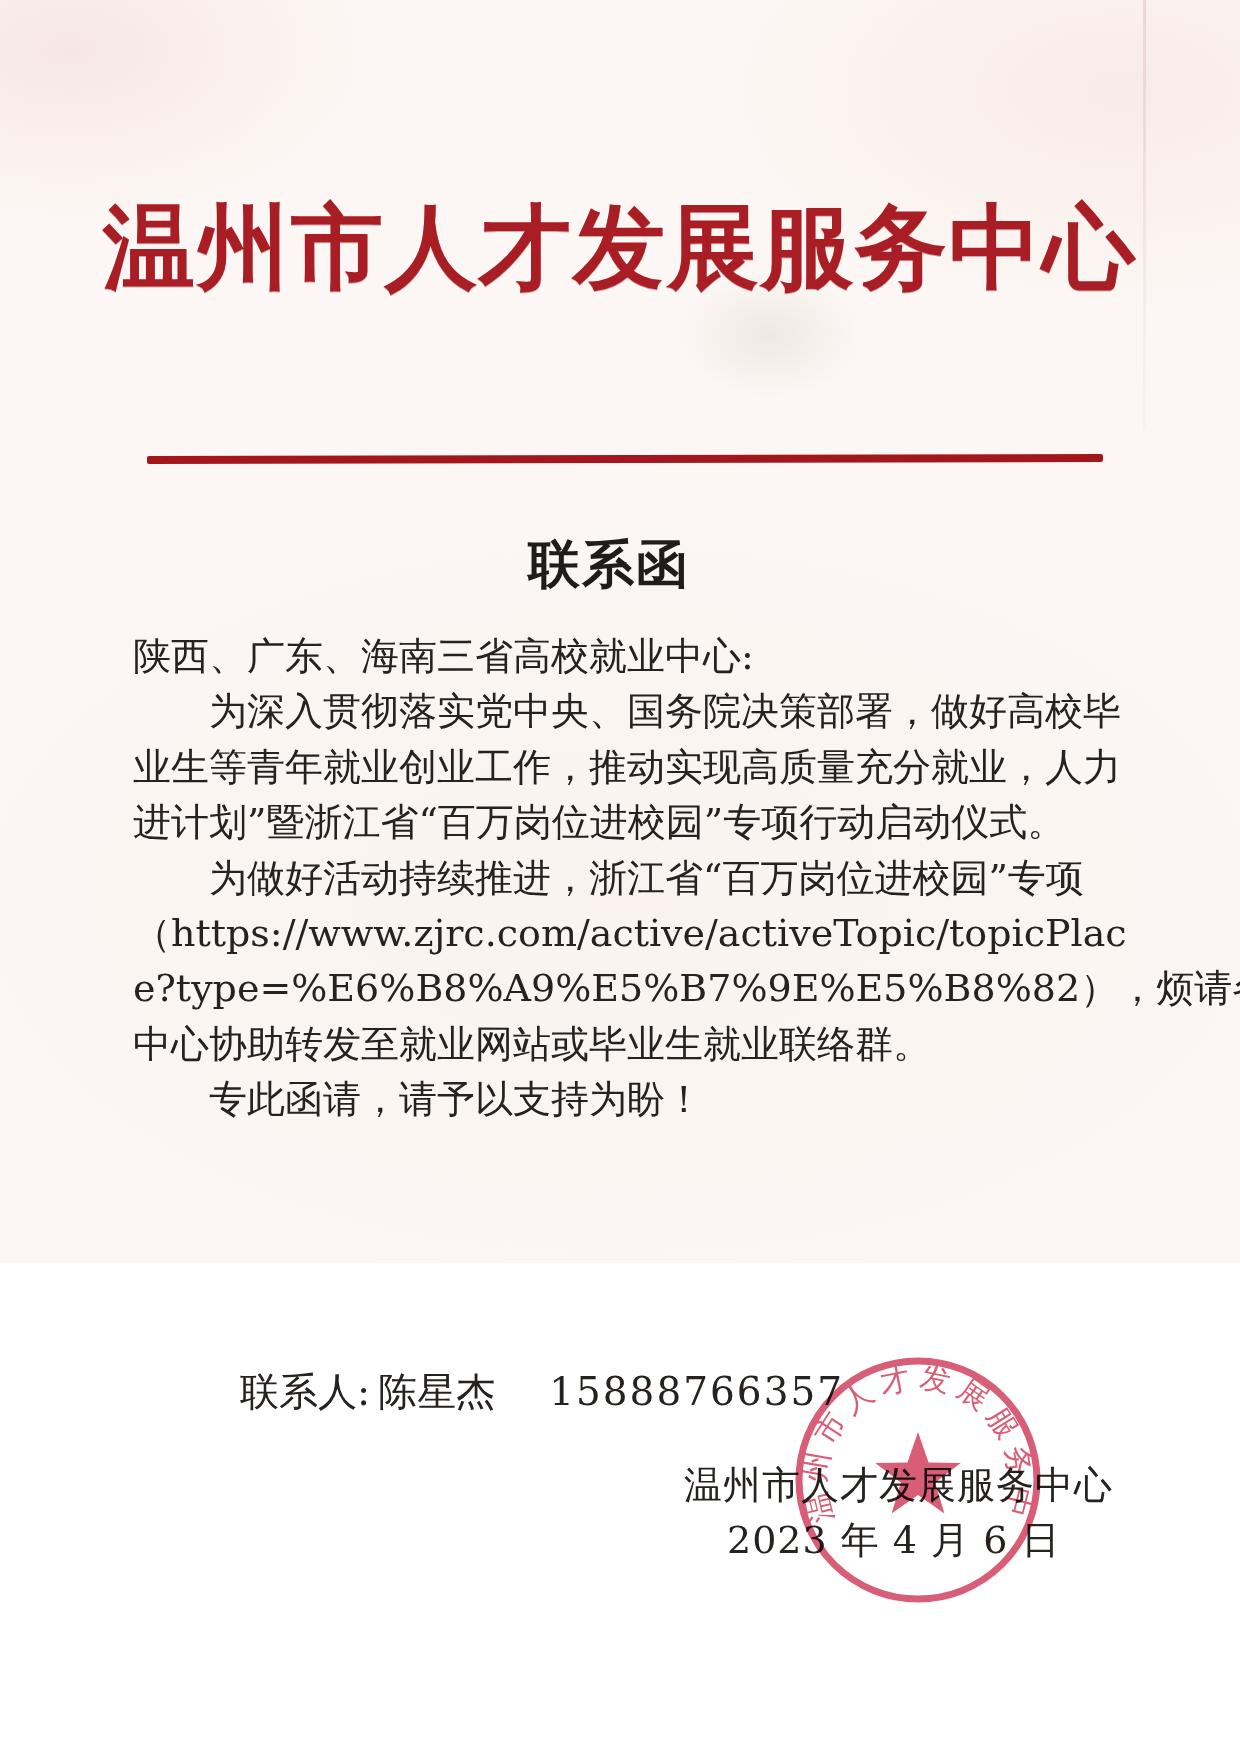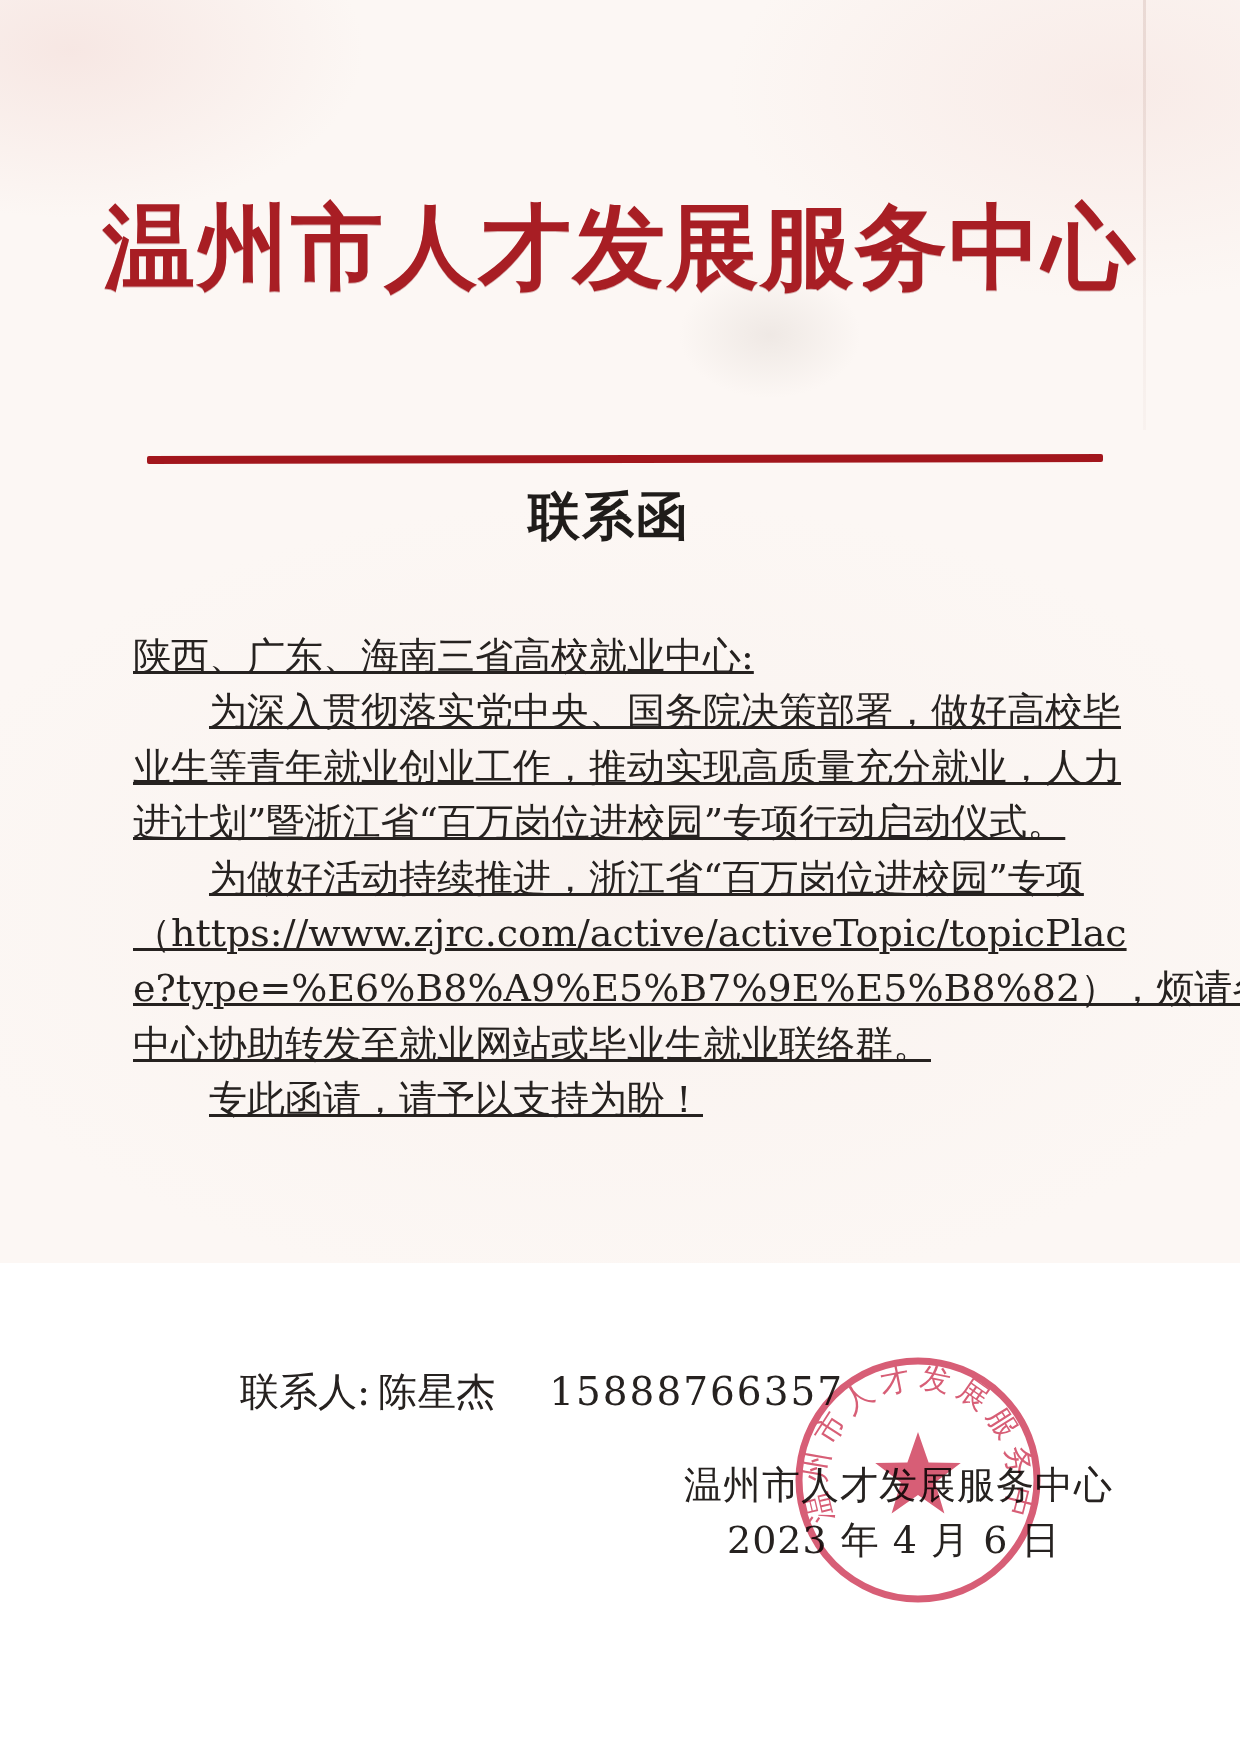--- a/index.html
+++ b/index.html
@@ -32,27 +32,27 @@
     color:var(--letterhead_red,#a81e24);
     text-shadow:0 1px 0 rgba(140,20,25,0.35);
   }
   .divider{
     position:absolute;top:455px;left:147px;width:956px;height:8px;
     background:var(--divider_red,#a2161c);
     border-radius:2px;
     transform:rotate(-0.12deg);
   }
   .doc-title{
-    position:absolute;top:482px;left:0;width:1218px;
+    position:absolute;top:530px;left:0;width:1218px;
     text-align:center;font-size:52px;font-weight:700;letter-spacing:2px;
     color:#1f1c1a;
   }
   .body-block{
     position:absolute;top:629px;left:133px;width:992px;
-    font-size:38px;line-height:55.4px;text-decoration:underline;
+    font-size:38px;line-height:55.4px;
   }
   .body-line{white-space:nowrap;}
   .body-line.indent{text-indent:76px;}
   .contact-row{
     position:absolute;top:1369px;left:240px;
     font-size:39px;line-height:45px;white-space:nowrap;
   }
   .contact-name{margin-left:8px;}
   .contact-phone{margin-left:54px;letter-spacing:2px;}
   .signature-org{

